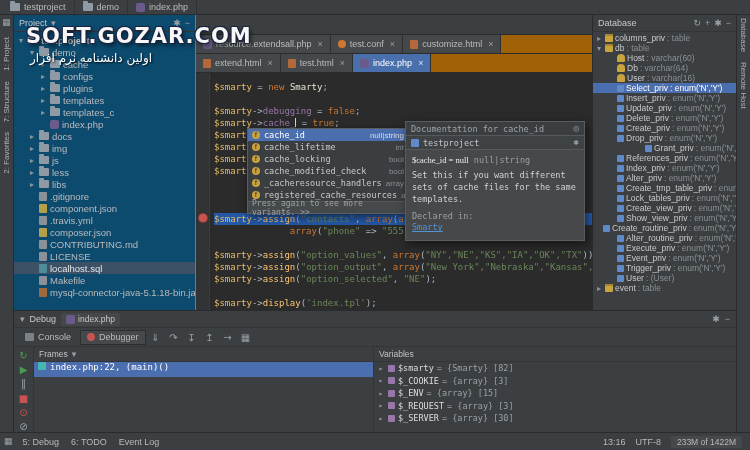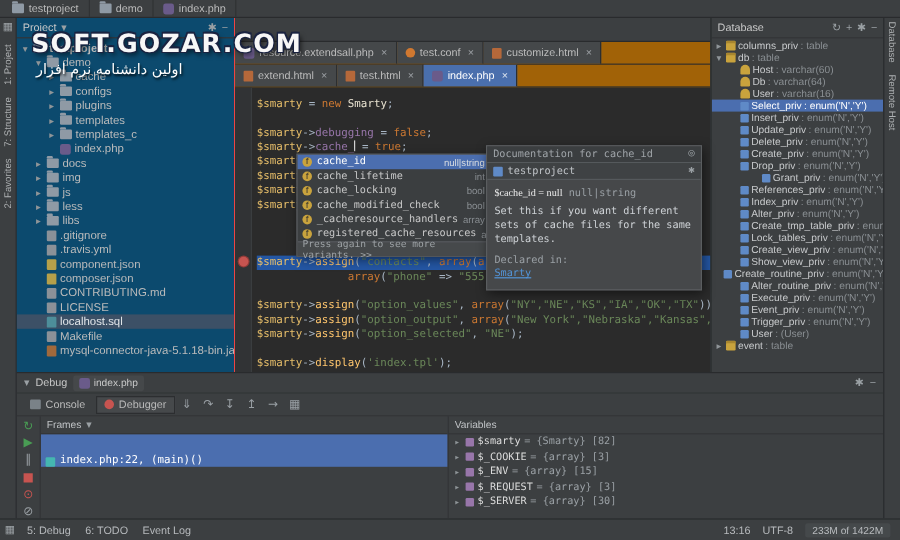--- a/index.html
+++ b/index.html
@@ -96,21 +96,21 @@
   .dtab.active{background:#46494b;box-shadow:inset 0 0 0 1px #2c2e30;}
   .dticon{display:inline-block;flex:none;}
   .dticon.console{width:9px;height:8px;background:#7a8288;border-radius:1px;}
   .dticon.debugger{width:8px;height:8px;background:#c75450;border-radius:50%;}
   .dico{width:16px;height:15px;display:flex;align-items:center;justify-content:center;color:#9aa0a5;font-size:10px;font-family:"DejaVu Sans",sans-serif;}
   .debug-content{flex:1;display:flex;min-height:0;}
   .dstrip{width:20px;flex:none;border-right:1px solid #333537;display:flex;flex-direction:column;align-items:center;padding-top:3px;gap:3px;}
   .frames{width:340px;flex:none;border-right:1px solid #333537;display:flex;flex-direction:column;overflow:hidden;}
   .vars{flex:1;display:flex;flex-direction:column;overflow:hidden;}
   .subhead{height:15px;flex:none;background:#3c3f41;border-bottom:1px solid #333537;display:flex;align-items:center;gap:4px;padding:0 5px;font-size:8.5px;color:#c0c3c6;}
-  .frow{height:27px;display:flex;align-items:flex-end;gap:4px;padding:0 4px;font-size:9px;font-family:"DejaVu Sans Mono",monospace;color:#c8cacc;}
+  .frow{height:15px;display:flex;align-items:flex-start;gap:4px;padding:0 4px;font-size:9px;font-family:"DejaVu Sans Mono",monospace;color:#c8cacc;}
   .frow.sel{background:#4b6eaf;color:#ffffff;}
   .fic{width:8px;height:8px;background:#45b7b0;border-radius:1px;flex:none;}
   .vrow{height:12.5px;display:flex;align-items:center;gap:3px;padding:0 3px;font-size:8.5px;font-family:"DejaVu Sans Mono",monospace;}
   .vic{width:7px;height:7px;background:#9876aa;border-radius:1px;flex:none;}
   .vn{color:#dcdcdc;}
   .vv{color:#9aa0a5;}
   
   .status{height:18px;flex:none;display:flex;align-items:center;gap:10px;padding:0 8px 0 4px;border-top:1px solid #292b2d;font-size:9px;color:#b7babd;background:#3c3f41;}
   .sleft{display:flex;align-items:center;gap:12px;}
   .sitem{cursor:default;}
@@ -226,27 +226,27 @@
                 <span class="ic ic-folder"></span>
                 <span>libs</span>
               </div>
               <div class="trow" style="padding-left: 14px;">
                 <span class="arrow">&nbsp;</span>
                 <span class="ic ic-text"></span>
                 <span>.gitignore</span>
               </div>
               <div class="trow" style="padding-left: 14px;">
                 <span class="arrow">&nbsp;</span>
+                <span class="ic ic-json"></span>
+                <span>component.json</span>
+              </div>
+              <div class="trow" style="padding-left: 14px;">
+                <span class="arrow">&nbsp;</span>
                 <span class="ic ic-text"></span>
                 <span>.travis.yml</span>
-              </div>
-              <div class="trow" style="padding-left: 14px;">
-                <span class="arrow">&nbsp;</span>
-                <span class="ic ic-json"></span>
-                <span>component.json</span>
               </div>
               <div class="trow" style="padding-left: 14px;">
                 <span class="arrow">&nbsp;</span>
                 <span class="ic ic-json"></span>
                 <span>composer.json</span>
               </div>
               <div class="trow" style="padding-left: 14px;">
                 <span class="arrow">&nbsp;</span>
                 <span class="ic ic-text"></span>
                 <span>CONTRIBUTING.md</span>
@@ -466,21 +466,21 @@
                 <span class="ic ic-col"></span>
                 <span class="nm">Create_priv</span>
                 <span class="tp">: enum('N','Y')</span>
               </div>
               <div class="dbrow" style="padding-left: 14px;">
                 <span class="arrow">&nbsp;</span>
                 <span class="ic ic-col"></span>
                 <span class="nm">Drop_priv</span>
                 <span class="tp">: enum('N','Y')</span>
               </div>
-              <div class="dbrow" style="padding-left: 32px;">
+              <div class="dbrow" style="padding-left: 14px; margin-left: 28px;">
                 <span class="arrow">&nbsp;</span>
                 <span class="ic ic-col"></span>
                 <span class="nm">Grant_priv</span>
                 <span class="tp">: enum('N','Y')</span>
               </div>
               <div class="dbrow" style="padding-left: 14px;">
                 <span class="arrow">&nbsp;</span>
                 <span class="ic ic-col"></span>
                 <span class="nm">References_priv</span>
                 <span class="tp">: enum('N','Y')</span>

